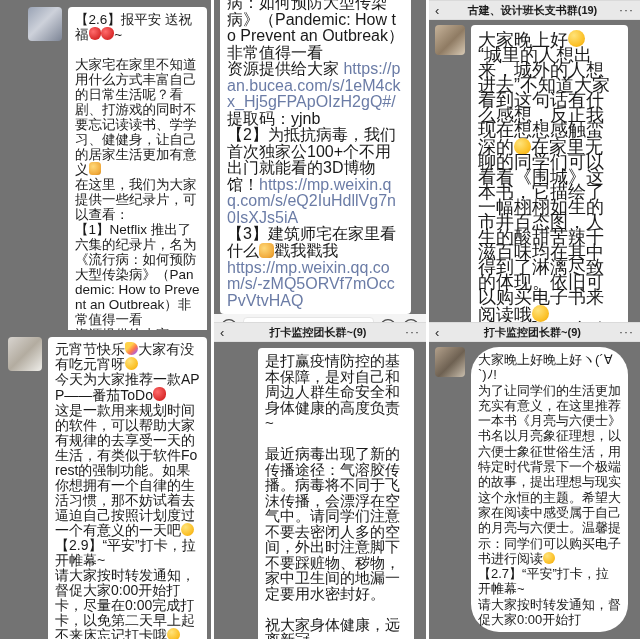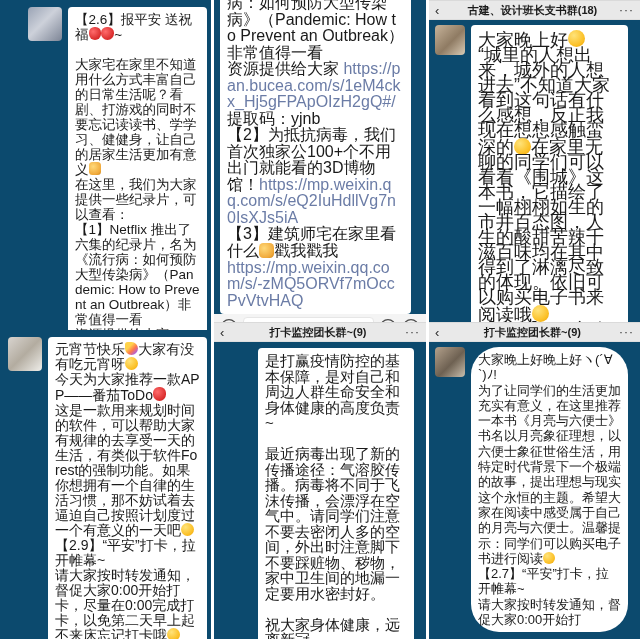--- a/index.html
+++ b/index.html
@@ -2,21 +2,21 @@
 <html><head>
 <meta charset="utf-8">
 <style>
   html,body{margin:0;padding:0;background:#ffffff;}
   .canvas{
     width:640px;height:639px;overflow:hidden;display:flex;
     font-family:"Liberation Sans","DejaVu Sans",sans-serif;
     background:#ffffff;
   }
   .vgap{width:3px;background:#ffffff;flex:none;}
-  .col{background:#0c4a6e;overflow:hidden;display:flex;flex-direction:column;}
+  .col{background:#737373;overflow:hidden;display:flex;flex-direction:column;}
   .col-l{width:211px;}
   .col-m{width:212px;}
   .col-r{width:211px;}
   .panel{overflow:hidden;flex:none;display:flex;flex-direction:column;}
   .p-tl{height:330px;margin-left:20px;}
   .p-bl{flex:1 1 auto;align-items:flex-end;}
   .p-tm{height:322px;}
   .p-bm{flex:1 1 auto;}
   .p-tr{height:322px;}
   .p-br{flex:1 1 auto;}
@@ -159,21 +159,21 @@
       </div>
     </section>
   </div>
 
   <div class="vgap"></div>
 
   <div class="col col-r m3">
     <section class="panel p-tr">
       <header class="chat-header">
         <span class="back">‹</span>
-        <span class="title">古建、设计班长支书群(18)</span>
+        <span class="title">古建、设计班长支书群(19)</span>
         <span class="more">···</span>
       </header>
       <div class="msg">
         <div class="avatar av-30 av-tr"></div>
         <div class="bubble f-tr"><span>大家晚上好<i class="emo e-face"></i>
 “城里的人想出来，城外的人想进去”不知道大家看到这句话有什么感想，反正我现在想想感触蛮深的<i class="emo e-face"></i>在家里无聊的同学们可以看看《围城》这本书，它描绘了一幅栩栩如生的市井百态图，人生的酸甜苦辣千滋百味均在其中得到了淋漓尽致的体现。依旧可以购买电子书来阅读哦<i class="emo e-face"></i>
 【2.11】“平安”打卡，拉开帷幕~
 请大家按时转发通知，督促大家0:00开始打卡，尽量在0:00完成打卡，以免第二天早上起不来床忘记打卡哦<i class="emo e-face"></i></span></div>
       </div>
     </section>

